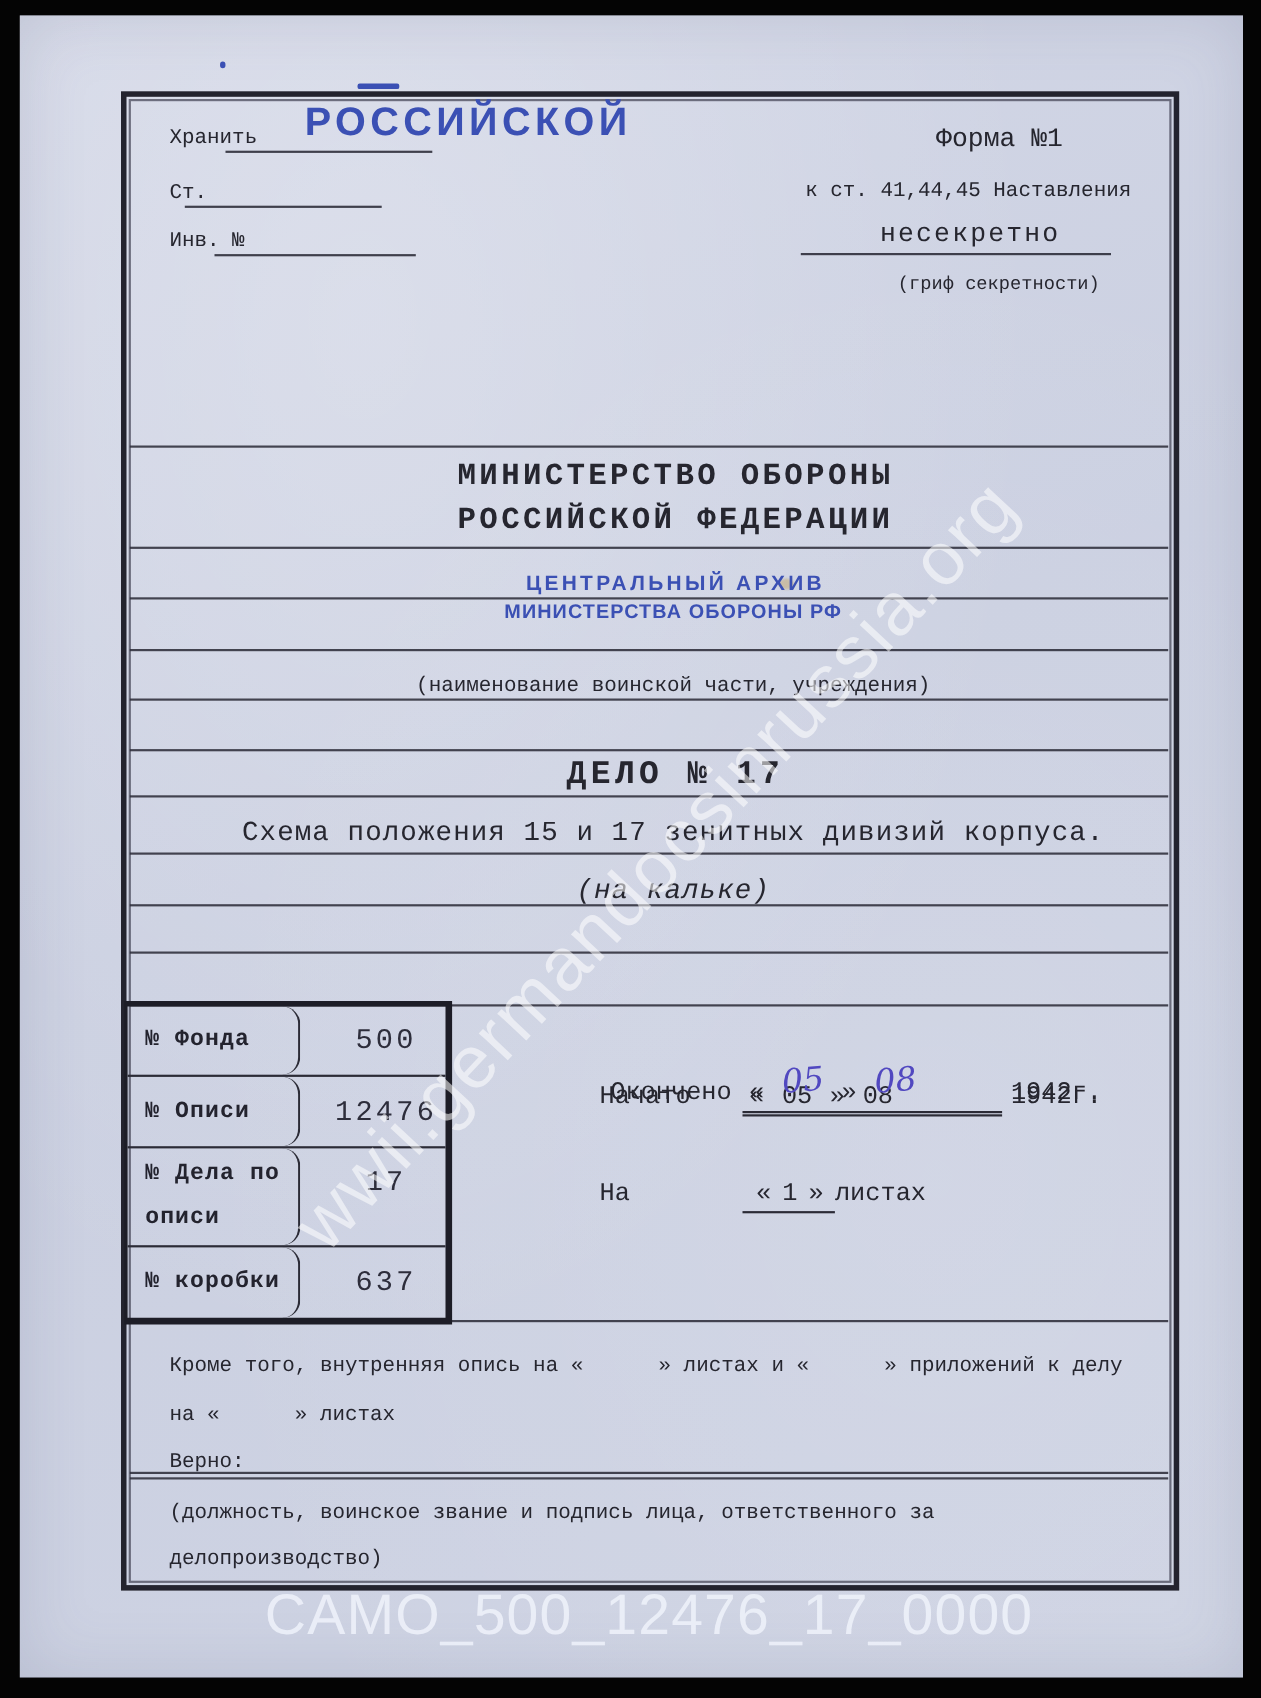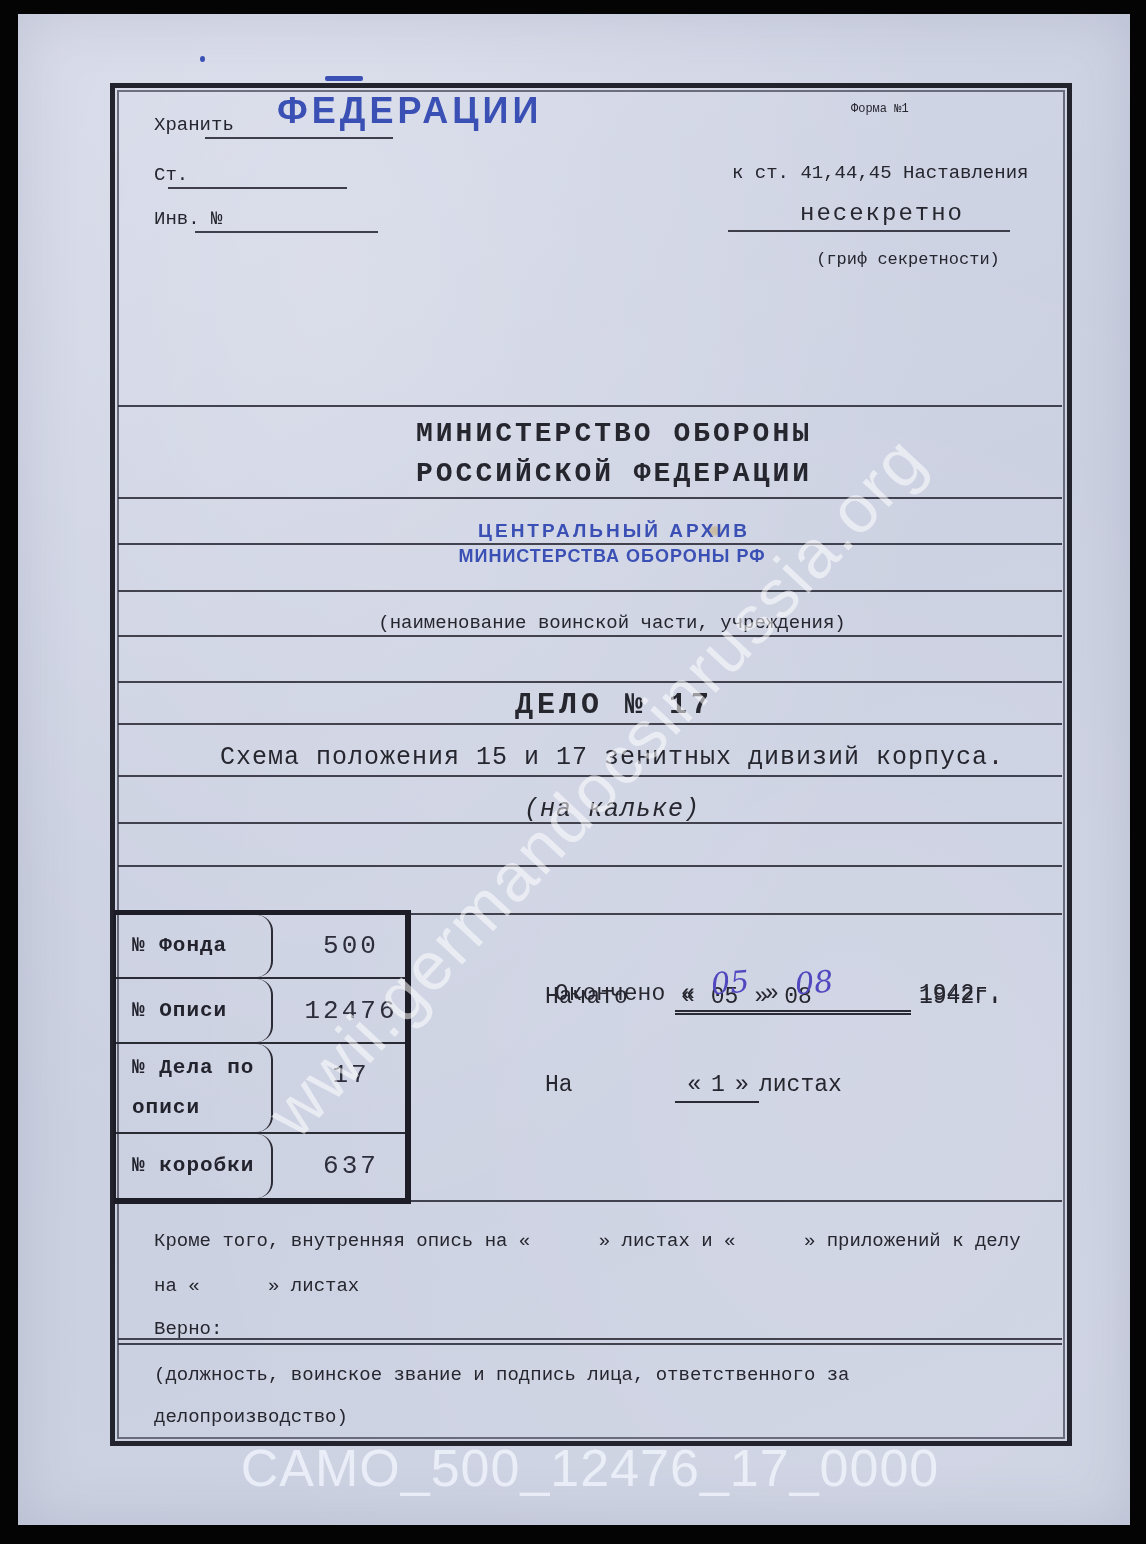--- a/index.html
+++ b/index.html
@@ -77,24 +77,24 @@
     <div class="dot" style="left:182px;top:42px;width:5px;height:6px;background:#3b50b4;"></div>
     <div class="dot" style="left:690px;top:512px;width:14px;height:10px;background:rgba(190,160,90,0.45);filter:blur(1px);"></div>
 
     <div class="tw" style="left:112px;top:100px;font-size:19px;">Хранить</div>
     <div class="useg" style="left:187px;top:123px;width:188px;"></div>
     <div class="tw" style="left:112px;top:150px;font-size:19px;">Ст.</div>
     <div class="useg" style="left:150px;top:173px;width:179px;"></div>
     <div class="tw" style="left:112px;top:194px;font-size:19px;">Инв. №</div>
     <div class="useg" style="left:177px;top:217px;width:183px;"></div>
 
-    <div class="tw stampblue" style="left:235px;top:76px;font-size:36px;letter-spacing:4px;">ФЕДЕРАЦИИ</div>
+    <div class="tw stampblue" style="left:235px;top:76px;font-size:36px;letter-spacing:4px;">РОССИЙСКОЙ</div>
     <div class="dot" style="left:307px;top:62px;width:38px;height:5px;border-radius:2px;background:#3b50b4;z-index:20;"></div>
 
-    <div class="tw" style="left:809px;top:88px;font-size:12px;">Форма №1</div>
+    <div class="tw" style="left:809px;top:100px;font-size:24px;">Форма №1</div>
     <div class="tw" style="left:690px;top:148px;font-size:19px;">к ст. 41,44,45 Наставления</div>
     <div class="tw ctr" style="left:840px;top:186px;font-size:24px;letter-spacing:2px;">несекретно</div>
     <div class="useg" style="left:710px;top:216px;width:282px;"></div>
     <div class="tw ctr" style="left:866px;top:236px;font-size:17px;">(гриф секретности)</div>
 
     <div class="tw ctr bold" style="left:572px;top:404px;font-size:28px;letter-spacing:3px;">МИНИСТЕРСТВО ОБОРОНЫ</div>
     <div class="tw ctr bold" style="left:572px;top:444px;font-size:28px;letter-spacing:3px;">РОССИЙСКОЙ ФЕДЕРАЦИИ</div>
 
     <div class="tw ctr stampblue" style="left:572px;top:506px;font-size:19px;letter-spacing:3px;">ЦЕНТРАЛЬНЫЙ АРХИВ</div>
     <div class="tw ctr stampblue" style="left:570px;top:532px;font-size:18px;letter-spacing:1px;">МИНИСТЕРСТВА ОБОРОНЫ РФ</div>

